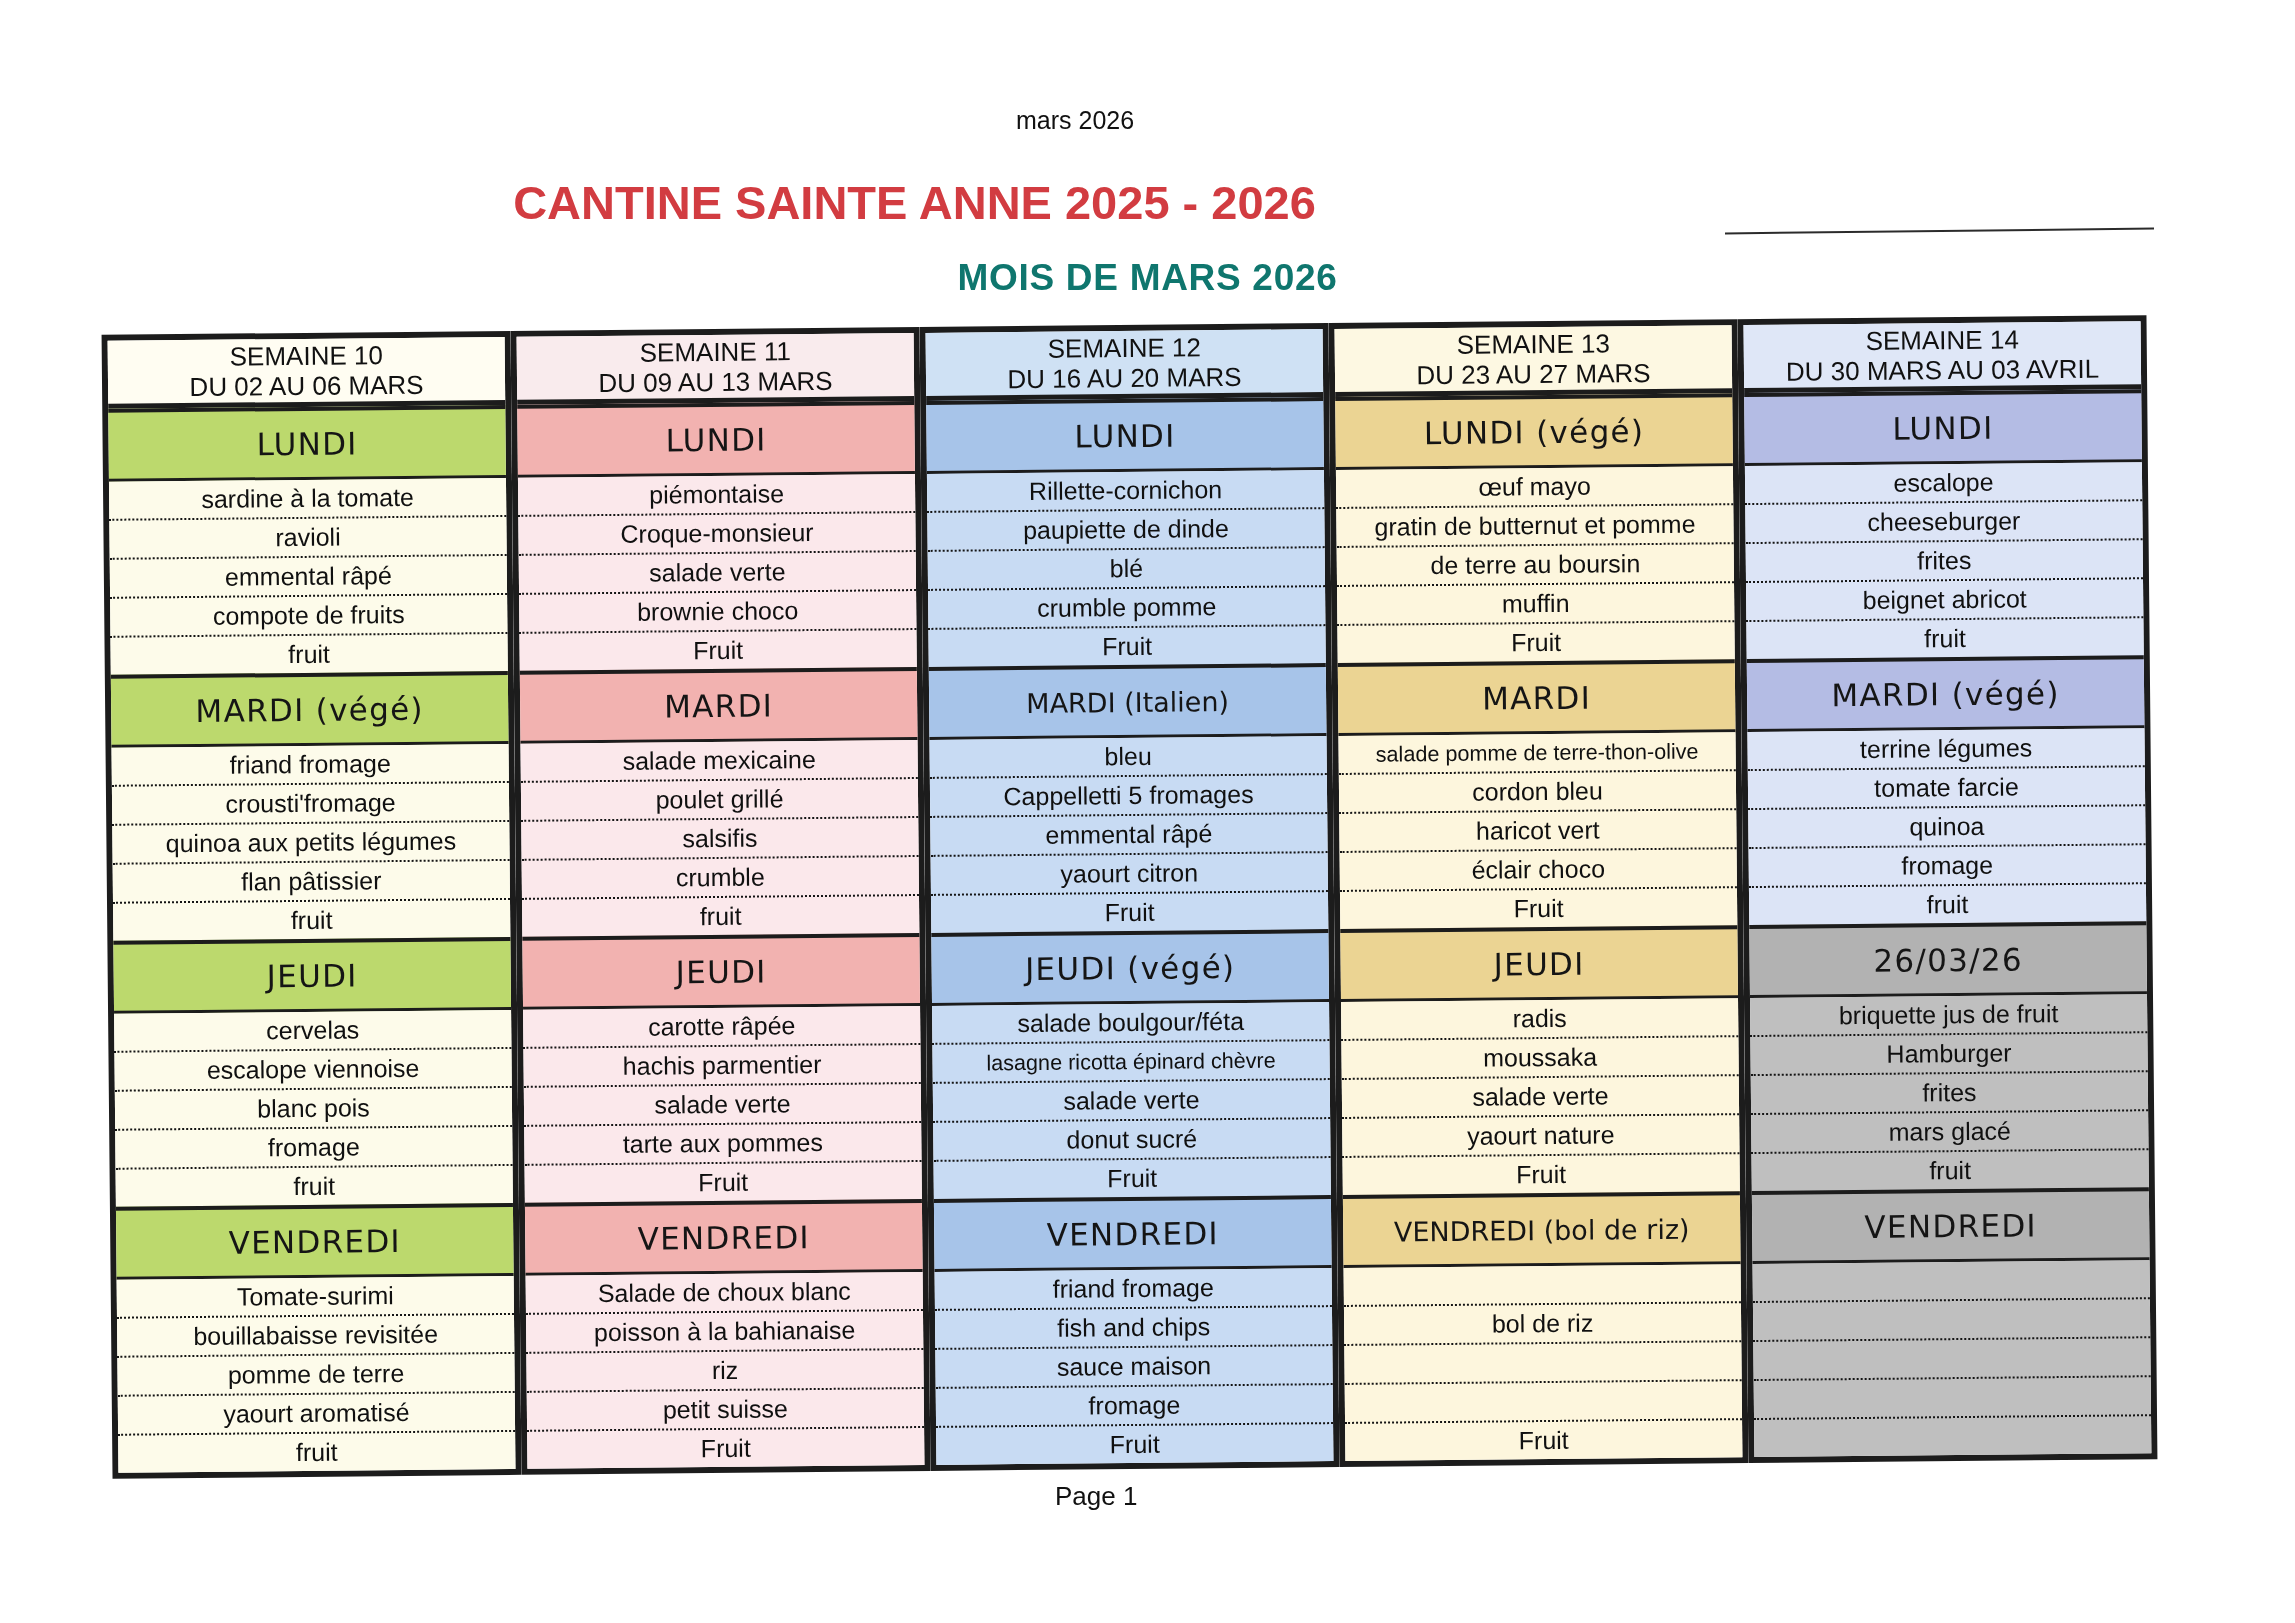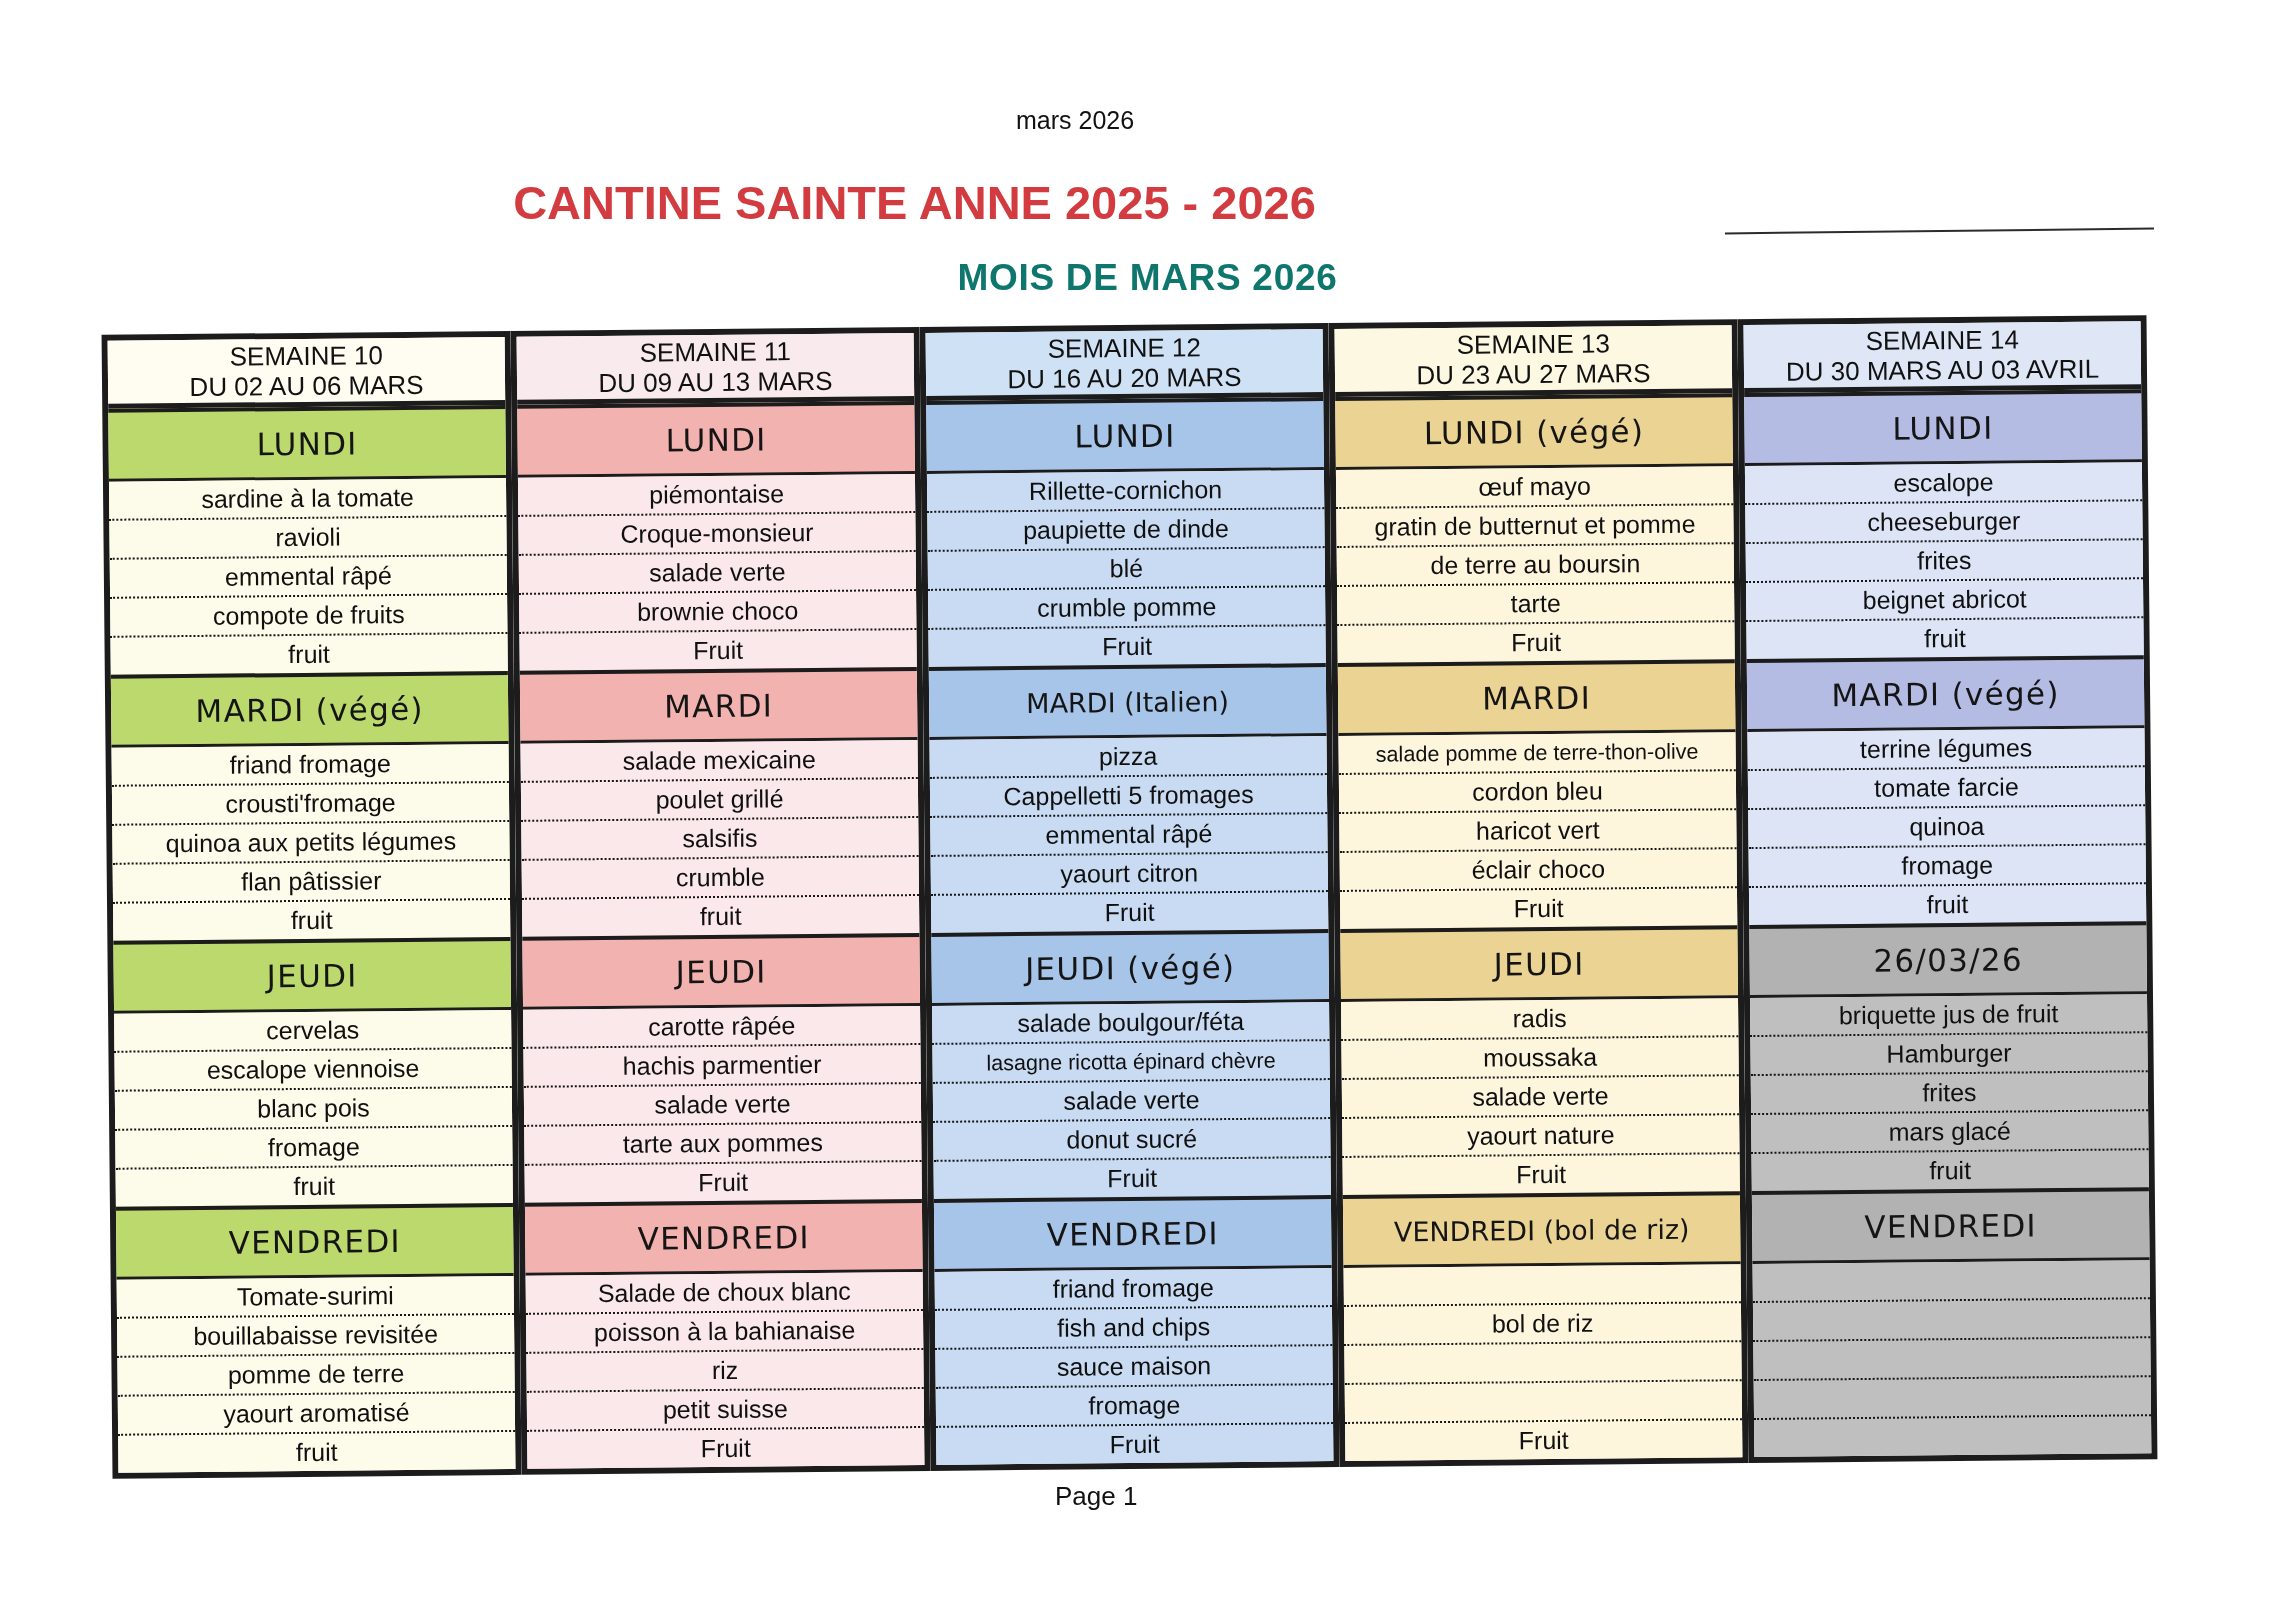--- a/index.html
+++ b/index.html
@@ -258,21 +258,21 @@
         </div>
         <div class="menu-item">
           <span class="item-label">Fruit</span>
         </div>
       </div>
       <div class="day-header" style="background: rgb(167, 196, 233);">
         <span class="day-label long">MARDI (Italien)</span>
       </div>
       <div class="items" style="background: rgb(200, 219, 243);">
         <div class="menu-item">
-          <span class="item-label">pizza</span>
+          <span class="item-label">bleu</span>
         </div>
         <div class="menu-item">
           <span class="item-label">Cappelletti 5 fromages</span>
         </div>
         <div class="menu-item">
           <span class="item-label">emmental râpé</span>
         </div>
         <div class="menu-item">
           <span class="item-label">yaourt citron</span>
         </div>
@@ -333,21 +333,21 @@
         <div class="menu-item">
           <span class="item-label">œuf mayo</span>
         </div>
         <div class="menu-item">
           <span class="item-label">gratin de butternut et pomme</span>
         </div>
         <div class="menu-item">
           <span class="item-label">de terre au boursin</span>
         </div>
         <div class="menu-item">
-          <span class="item-label">tarte</span>
+          <span class="item-label">muffin</span>
         </div>
         <div class="menu-item">
           <span class="item-label">Fruit</span>
         </div>
       </div>
       <div class="day-header" style="background: rgb(235, 212, 147);">
         <span class="day-label">MARDI</span>
       </div>
       <div class="items" style="background: rgb(253, 246, 221);">
         <div class="menu-item">

